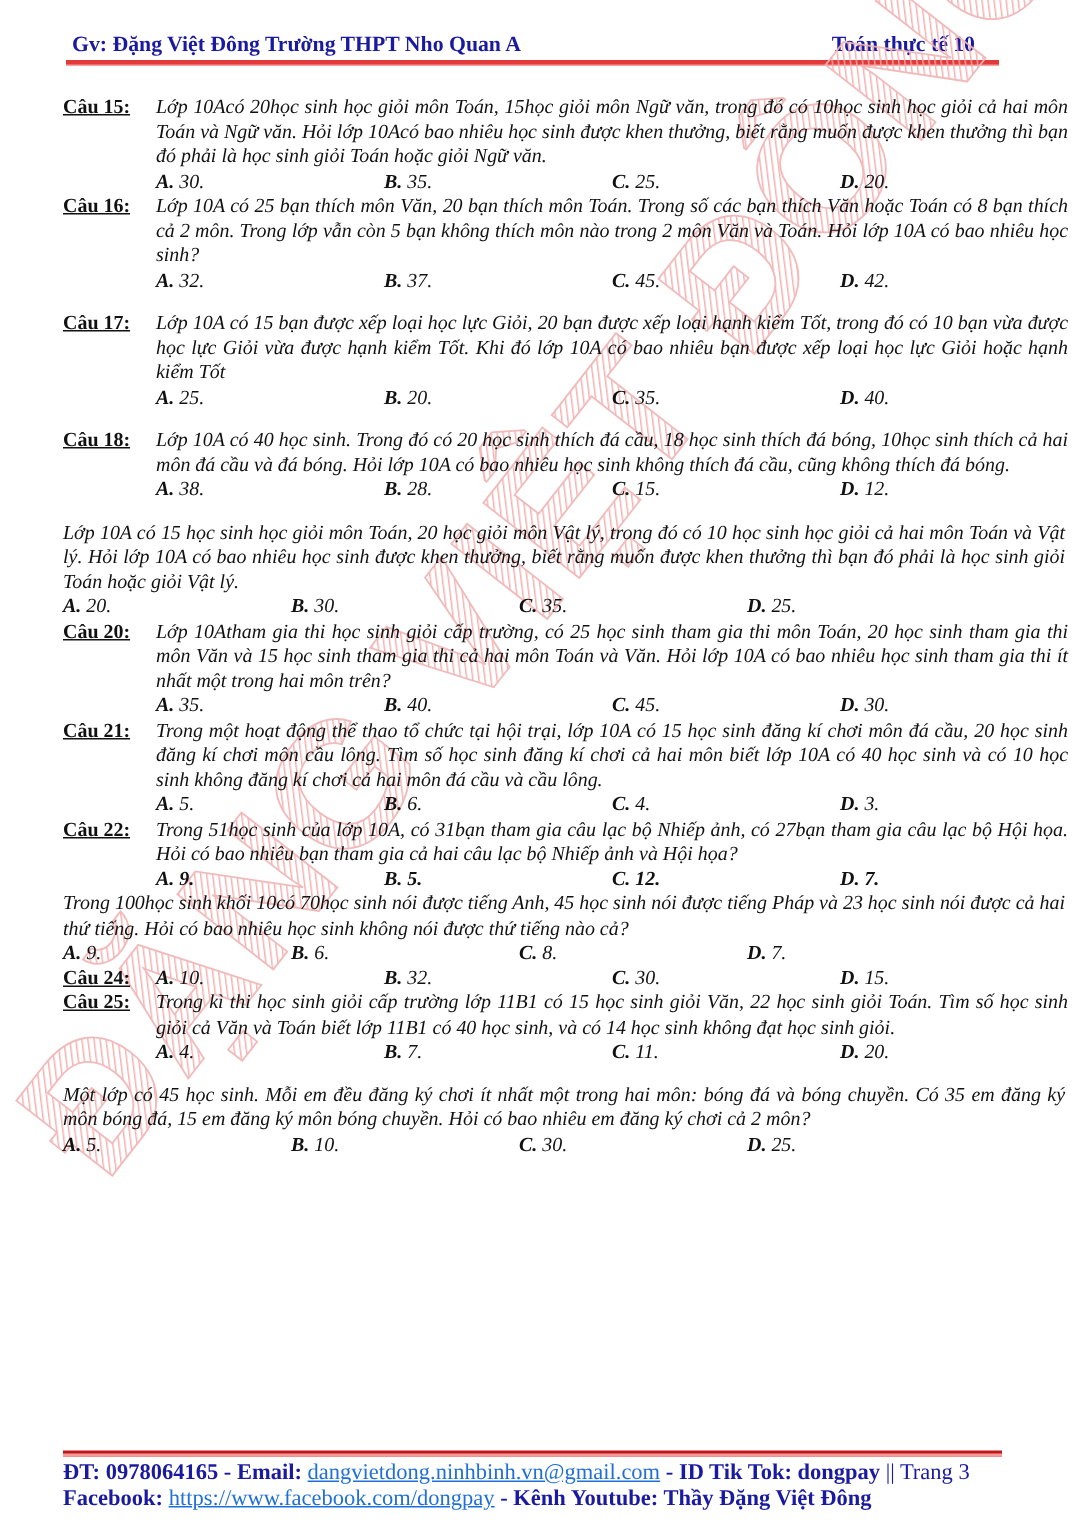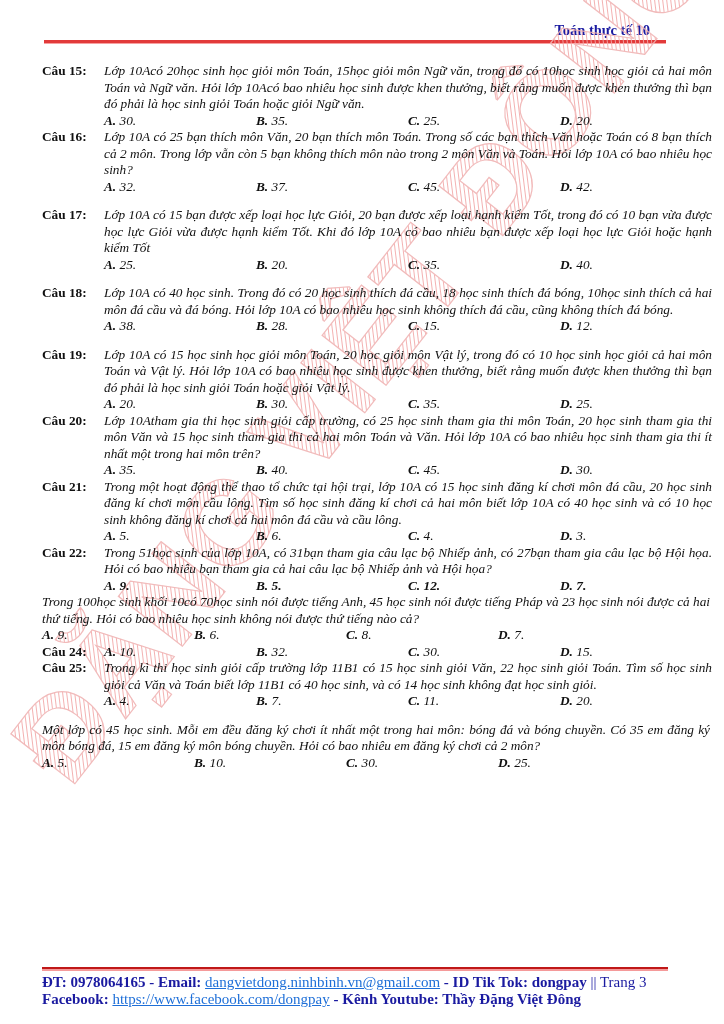--- a/index.html
+++ b/index.html
@@ -7,37 +7,38 @@
          font-family: "Liberation Serif", serif; color: #111; }
   .header { position: absolute; left: 40px; right: 58px; top: 22px; height: 20px; }
   .header .left, .header .right { position: absolute; top: 0; font-weight: bold; color: #1a1aa0; font-size: 14.5px; }
   .header .left { left: 8px; }
   .header .right { right: 16px; text-align: right; }
   .header-rule { position: absolute; left: 44px; right: 58px; top: 40px; height: 3px;
                  background: #e23a3a; border-bottom: 1px solid #f7a0a0; }
   .watermark { position: absolute; left: 0; top: 0; width: 724px; height: 1024px; pointer-events: none; z-index: 0; }
   .content { position: absolute; left: 42px; top: 63px; width: 676px; z-index: 1; }
   .q { display: flex; font-size: 13.3px; line-height: 16.5px; }
-  .q .num { width: 62px; flex: none; font-weight: bold; }
+  .q .num { width: 62px; flex: none; font-weight: bold; text-decoration: underline; }
   .q .body { flex: 1; text-align: justify; padding-right: 8px; font-style: italic; }
   .opts { display: flex; margin: 0; }
   .opts .opt { width: 152px; }
   .opts .opt b { font-weight: bold; }
   .gap { height: 12px; }
   .footer-rule { position: absolute; left: 42px; right: 56px; top: 967px; height: 2px;
                  background: #c01818; border-bottom: 2px solid #f59a9a; }
   .footer { position: absolute; left: 42px; top: 974px; font-size: 15px; line-height: 17px;
             color: #1a1aa0; font-weight: bold; z-index: 1; }
   .footer a { color: #1e6fd8; text-decoration: underline; font-weight: normal; }
   .footer .page { font-weight: normal; }
 </style>
 </head>
 <body>
 
 <div class="header">
+  <span class="left">Gv: Đặng Việt Đông Trường THPT Nho Quan A</span>
   <span class="right">Toán thực tế 10</span>
 </div>
 <div class="header-rule"></div>
 
 <svg class="watermark" viewBox="0 0 724 1024">
   <defs>
     <pattern id="hatch" width="4" height="4" patternUnits="userSpaceOnUse" patternTransform="rotate(45)">
       <line x1="0" y1="0" x2="0" y2="4" stroke="#f2a9a9" stroke-width="2"></line>
     </pattern>
   </defs>
@@ -95,21 +96,20 @@
         <div class="opt"><b>A.</b> <span>38.</span></div>
         <div class="opt"><b>B.</b> <span>28.</span></div>
         <div class="opt"><b>C.</b> <span>15.</span></div>
         <div class="opt"><b>D.</b> <span>12.</span></div>
       </div>
     </div>
   </div>
   <div class="gap"></div>
 
   <div class="q">
-    <div class="num">Câu 19:</div>
     <div class="body">
       <div>Lớp 10A có 15 học sinh học giỏi môn Toán, 20 học giỏi môn Vật lý, trong đó có 10 học sinh học giỏi cả hai môn Toán và Vật lý. Hỏi lớp 10A có bao nhiêu học sinh được khen thưởng, biết rằng muốn được khen thưởng thì bạn đó phải là học sinh giỏi Toán hoặc giỏi Vật lý.</div>
       <div class="opts">
         <div class="opt"><b>A.</b> <span>20.</span></div>
         <div class="opt"><b>B.</b> <span>30.</span></div>
         <div class="opt"><b>C.</b> <span>35.</span></div>
         <div class="opt"><b>D.</b> <span>25.</span></div>
       </div>
     </div>
   </div>

